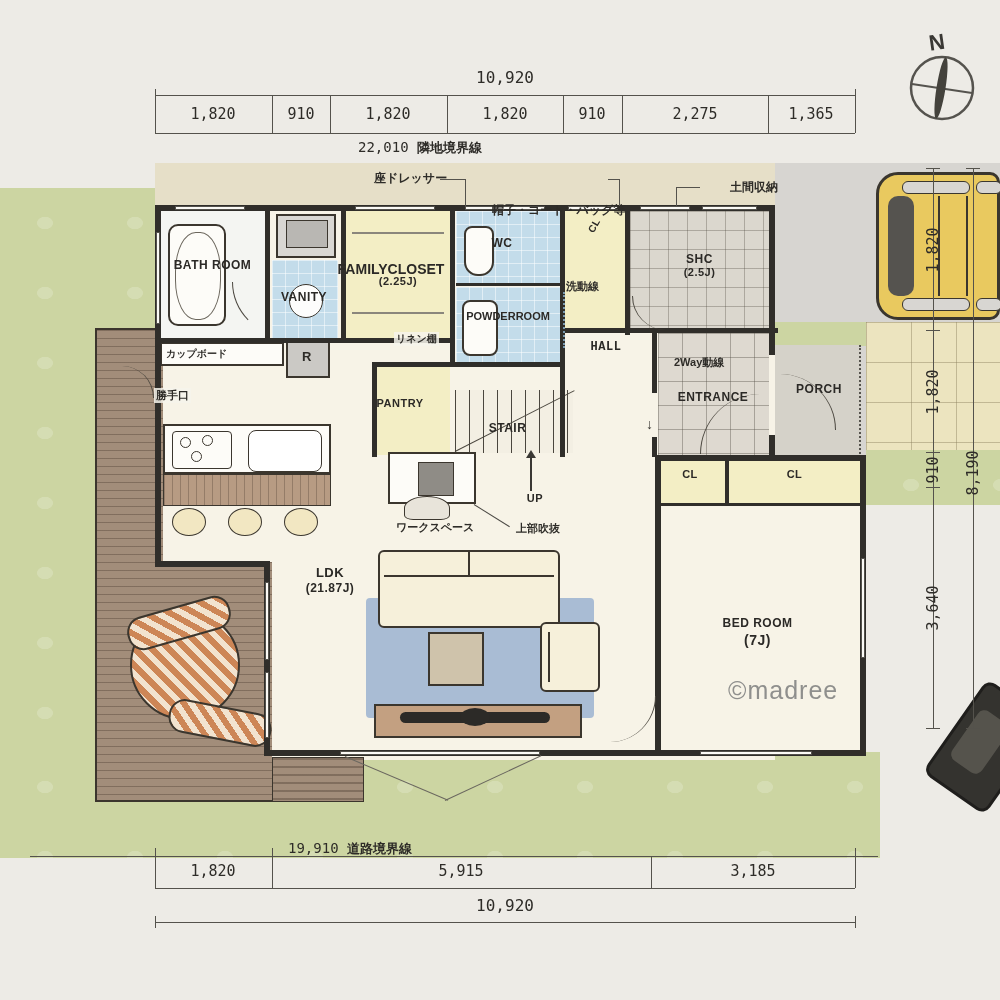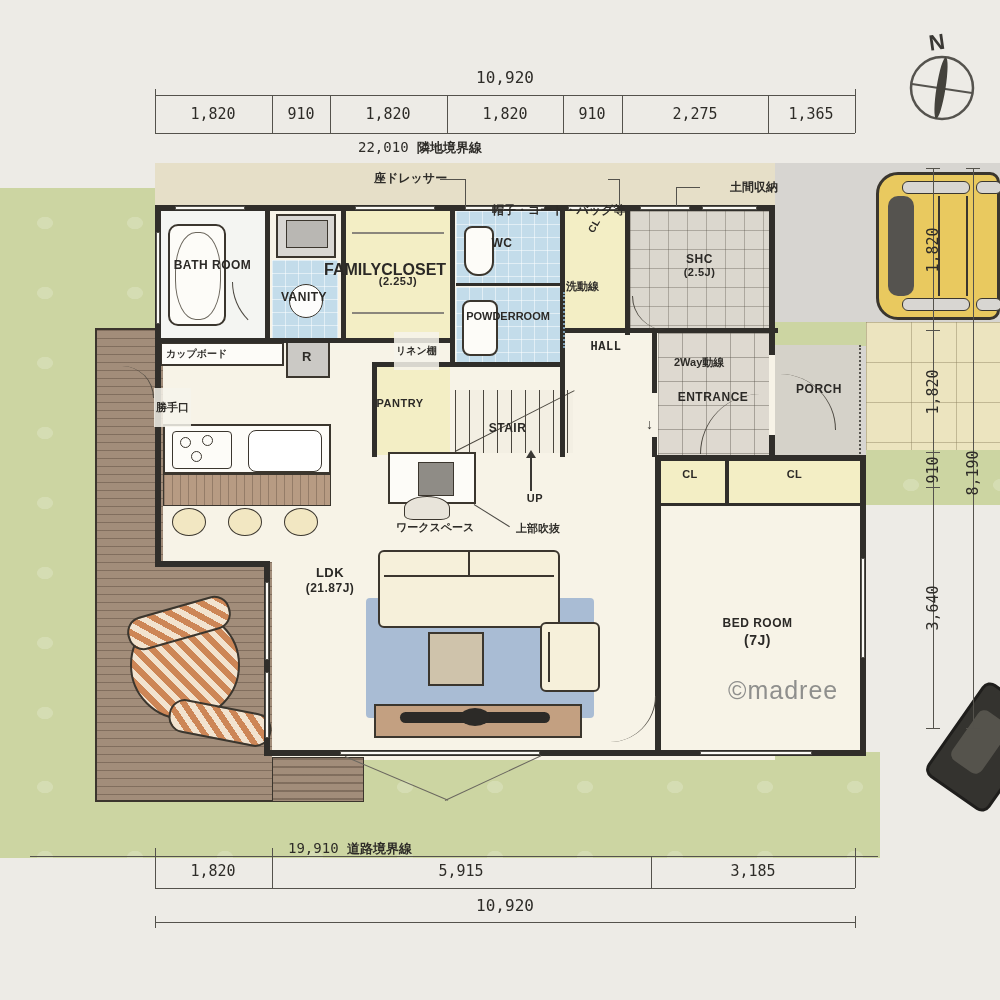--- a/index.html
+++ b/index.html
@@ -1,21 +1,21 @@
 <!DOCTYPE html>
 <html><head>
 <meta charset="utf-8">
 <style>
   html,body{margin:0;padding:0;background:#b9b7b3;}
   #stage{position:relative;width:1000px;height:1000px;margin:0 auto;overflow:hidden;
          background:#edebe6;font-family:"Liberation Sans","DejaVu Sans",sans-serif;}
   .abs{position:absolute;}
   .lbl{position:absolute;color:#2e2c28;white-space:nowrap;}
   .jp{font-size:12px;font-weight:bold;}
-  .jpchip{background:rgba(246,243,235,.85);padding:12px 2px;}
+  .jpchip{background:rgba(246,243,235,.85);padding:0 2px;}
   .room{position:absolute;color:#2b2926;font-weight:bold;letter-spacing:.5px;font-size:12px;
         text-align:center;white-space:nowrap;}
   .dim{position:absolute;font-family:"DejaVu Sans Mono","Liberation Mono",monospace;
        font-size:15px;color:#2e2c28;white-space:nowrap;text-align:center;}
   .hline{position:absolute;background:#54524c;height:1px;}
   .vline{position:absolute;background:#54524c;width:1px;}
   .wall{position:absolute;background:#302e2a;}
   .win{position:absolute;background:#fbfaf6;border:1px solid #54524c;box-sizing:border-box;}
   .deckwood{background:#a28d7a;background-image:repeating-linear-gradient(180deg,rgba(58,44,34,.32) 0 1.5px,transparent 1.5px 8px);}
   .deckwood-v{background:#b79b83;background-image:repeating-linear-gradient(90deg,rgba(58,44,34,.28) 0 1.5px,transparent 1.5px 8px);}
@@ -166,21 +166,21 @@
   <div class="arc" style="left:700px;top:394px;width:60px;height:60px;border-left:1.5px solid #4a463e;border-top-left-radius:100%;"></div>
   <div class="arc" style="left:780px;top:374px;width:56px;height:56px;border-right:1.5px solid #4a463e;border-top-right-radius:100%;"></div>
   <div class="arc" style="left:632px;top:296px;width:34px;height:34px;border-left:1.5px solid #4a463e;border-bottom-left-radius:100%;"></div>
   <div class="arc" style="left:610px;top:696px;width:46px;height:46px;border-right:1.5px solid #4a463e;border-bottom-right-radius:100%;"></div>
 
   <div class="abs" style="left:563px;top:292px;width:0;height:56px;border-left:2px dotted #7a9ab0;"></div>
   <div class="abs" style="left:646px;top:416px;font-size:14px;color:#3a3834;">↓</div>
 
   <div class="room" style="left:160px;top:258px;width:105px;">BATH ROOM</div>
   <div class="room" style="left:266px;top:290px;width:76px;">VANITY</div>
-  <div class="room" style="left:324px;top:261px;width:108px;font-size:16px;letter-spacing:0;text-align:right;">FAMILYCLOSET</div>
+  <div class="room" style="left:337px;top:261px;width:108px;font-size:14px;letter-spacing:0;">FAMILYCLOSET</div>
   <div class="room" style="left:344px;top:275px;width:108px;font-size:11px;">(2.25J)</div>
   <div class="room" style="left:482px;top:236px;width:40px;">WC</div>
   <div class="room" style="left:456px;top:310px;width:104px;font-size:11px;letter-spacing:0;">POWDERROOM</div>
   <div class="room" style="left:630px;top:252px;width:139px;">SHC</div>
   <div class="room" style="left:630px;top:266px;width:139px;font-size:11px;">(2.5J)</div>
   <div class="room" style="left:567px;top:340px;width:78px;font-family:Liberation Mono, monospace;">HALL</div>
   <div class="room" style="left:650px;top:390px;width:126px;">ENTRANCE</div>
   <div class="room" style="left:780px;top:382px;width:78px;">PORCH</div>
   <div class="room" style="left:460px;top:421px;width:95px;">STAIR</div>
   <div class="room" style="left:520px;top:492px;width:30px;font-size:11px;">UP</div>

